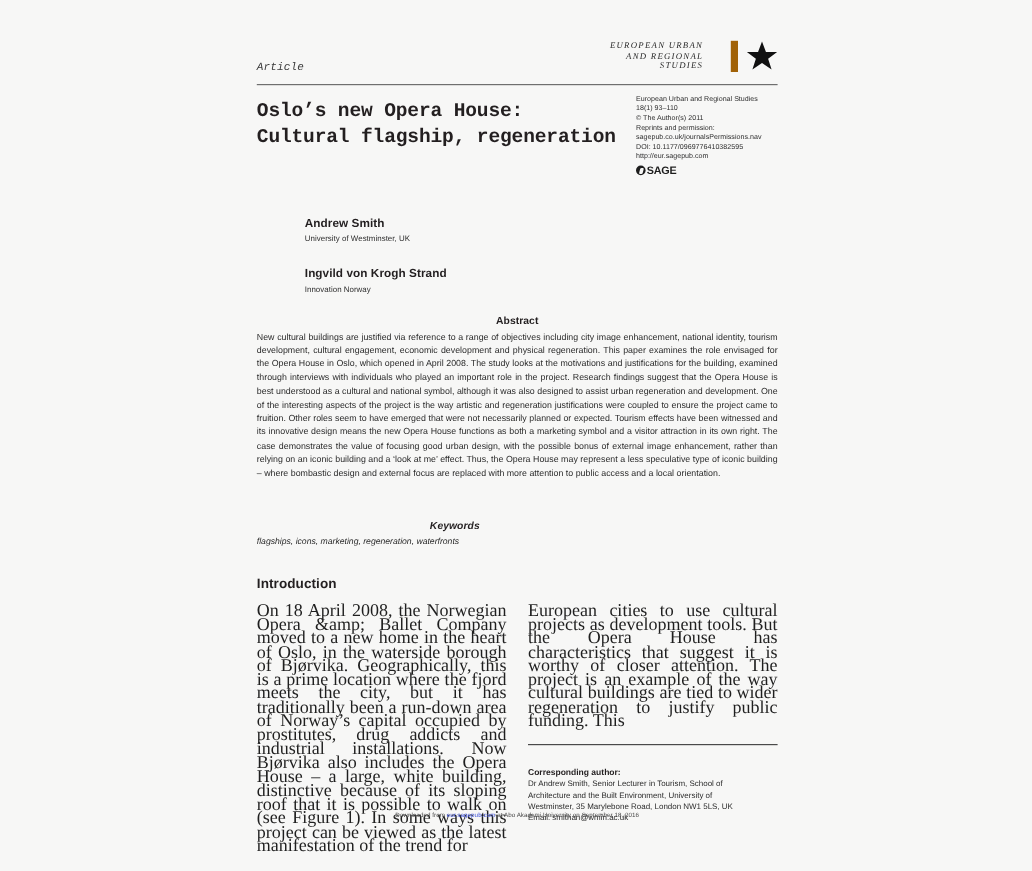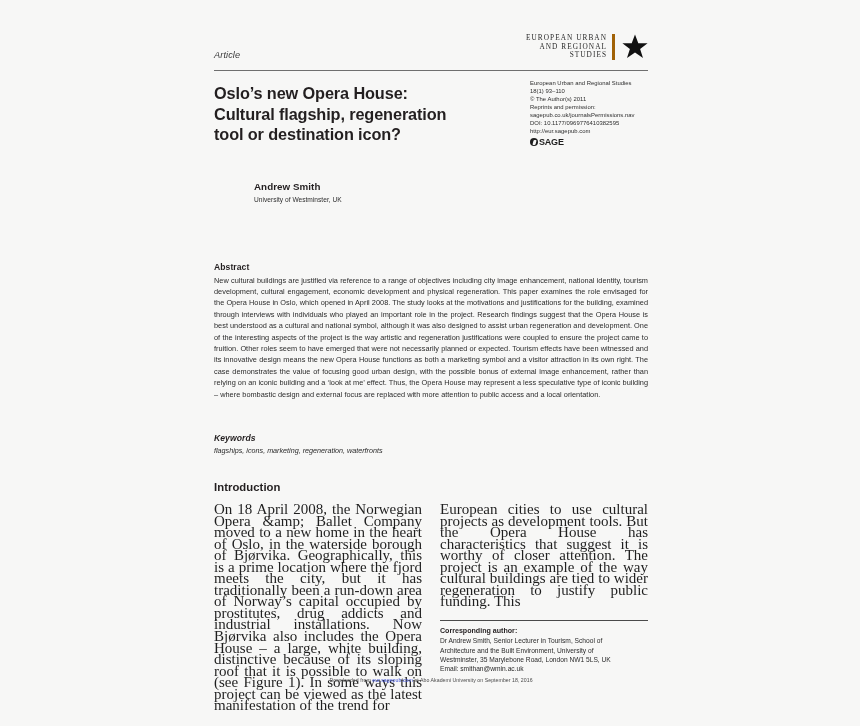--- a/index.html
+++ b/index.html
@@ -33,44 +33,45 @@
   .masthead {
     position: absolute;
     left: 0; top: 34px;
     width: 434px;
     height: 34px;
   }
   .article-label {
     position: absolute;
     left: 0;
     top: 16px;
-    font-family: Liberation Sans, sans-serif;
+    font-family: Liberation Mono, monospace;
     font-style: italic;
     font-size: 9.2px;
     color: #3b3b3b;
     letter-spacing: 0.1px;
   }
   .journal-logo {
     position: absolute;
     right: 0;
     top: 0;
     display: flex;
     align-items: center;
     gap: 7px;
   }
   .journal-logo-text {
     font-family: "Liberation Serif", serif;
     font-size: 7.3px;
     line-height: 8.6px;
     letter-spacing: 1.05px;
     text-align: right;
     color: #2a2a2a;
-    padding-right: 5px;
-    border-right: 3px solid #a16207;
+    padding-right: 23px;
+    border-right: 6px solid #a16207;
     text-transform: uppercase;
+    font-style: italic;
   }
   .journal-logo-text span { display: block; white-space: nowrap; }
   .star-icon { display: block; }
 
   .rule-top {
     position: absolute;
     left: 0;
     top: 70px;
     width: 434px;
     height: 0;
@@ -78,21 +79,21 @@
   }
 
   
   .title-block {
     position: absolute;
     left: 0;
     top: 83px;
     width: 300px;
   }
   .paper-title {
-    font-family: Liberation Sans, sans-serif;
+    font-family: Liberation Mono, monospace;
     font-weight: bold;
     font-size: 16.3px;
     line-height: 20.6px;
     color: #231f20;
     letter-spacing: -0.12px;
     margin: 0;
   }
   .paper-title span { display: block; }
 
   .meta-block {
@@ -156,20 +157,21 @@
 
   
   .abstract { position: absolute; left: 0; top: 262px; width: 434px; }
   .section-label-sm {
     font-family: "Liberation Sans", sans-serif;
     font-weight: bold;
     font-size: 8.6px;
     color: #231f20;
     margin-bottom: 2.5px;
     letter-spacing: 0.06px;
+    text-align: center;
   }
   .abstract-text {
     font-family: "Liberation Sans", sans-serif;
     font-size: 7.35px;
     line-height: 11.42px;
     color: #2b2b2b;
     text-align: justify;
     letter-spacing: 0.015px;
   }
 
@@ -215,21 +217,21 @@
     margin: 0;
     hyphens: manual;
   }
 
   .corr-rule {
     margin-top: 12px;
     width: 208px;
     border-top: 0.9px solid #4a4a4a;
     height: 0;
   }
-  .corr-block { margin-top: 6px; }
+  .corr-block { margin-top: 19px; }
   .corr-title {
     font-family: "Liberation Sans", sans-serif;
     font-weight: bold;
     font-size: 7.1px;
     color: #231f20;
     margin-bottom: 1.5px;
   }
   .corr-text {
     font-family: "Liberation Sans", sans-serif;
     font-size: 6.65px;
@@ -269,21 +271,20 @@
           <polygon points="13,0.6 16.3,9.3 25.6,9.3 18.1,14.9 21,24 13,18.4 5,24 7.9,14.9 0.4,9.3 9.7,9.3" fill="#111111"></polygon>
         </svg>
       </div>
     </div>
     <div class="rule-top"></div>
 
     <div class="title-block">
       <h1 class="paper-title">
         <span>Oslo’s new Opera House:</span>
         <span>Cultural flagship, regeneration</span>
-        <span>tool or destination icon?</span>
       </h1>
     </div>
 
     <div class="meta-block">
       <div>European Urban and Regional Studies</div>
       <div>18(1) 93–110</div>
       <div>© The Author(s) 2011</div>
       <div>Reprints and permission:</div>
       <div>sagepub.co.uk/journalsPermissions.nav</div>
       <div>DOI: 10.1177/0969776410382595</div>
@@ -293,20 +294,24 @@
         <span>SAGE</span>
       </div>
     </div>
 
     <div class="authors">
       <div>
         <div class="author-name">Andrew Smith</div>
         <div class="author-affil">University of Westminster, UK</div>
       </div>
       <div class="author-gap"></div>
+      <div>
+        <div class="author-name">Ingvild von Krogh Strand</div>
+        <div class="author-affil">Innovation Norway</div>
+      </div>
     </div>
 
     <div class="abstract">
       <div class="section-label-sm">Abstract</div>
       <div class="abstract-text">New cultural buildings are justified via reference to a range of objectives including city image enhancement, national identity, tourism development, cultural engagement, economic development and physical regeneration. This paper examines the role envisaged for the Opera House in Oslo, which opened in April 2008. The study looks at the motivations and justifications for the building, examined through interviews with individuals who played an important role in the project. Research findings suggest that the Opera House is best understood as a cultural and national symbol, although it was also designed to assist urban regeneration and development. One of the interesting aspects of the project is the way artistic and regeneration justifications were coupled to ensure the project came to fruition. Other roles seem to have emerged that were not necessarily planned or expected. Tourism effects have been witnessed and its innovative design means the new Opera House functions as both a marketing symbol and a visitor attraction in its own right. The case demonstrates the value of focusing good urban design, with the possible bonus of external image enhancement, rather than relying on an iconic building and a ‘look at me’ effect. Thus, the Opera House may represent a less speculative type of iconic building – where bombastic design and external focus are replaced with more attention to public access and a local orientation.</div>
     </div>
 
     <div class="keywords">
       <div class="section-label-sm">Keywords</div>
       <div class="keywords-text">flagships, icons, marketing, regeneration, waterfronts</div>

